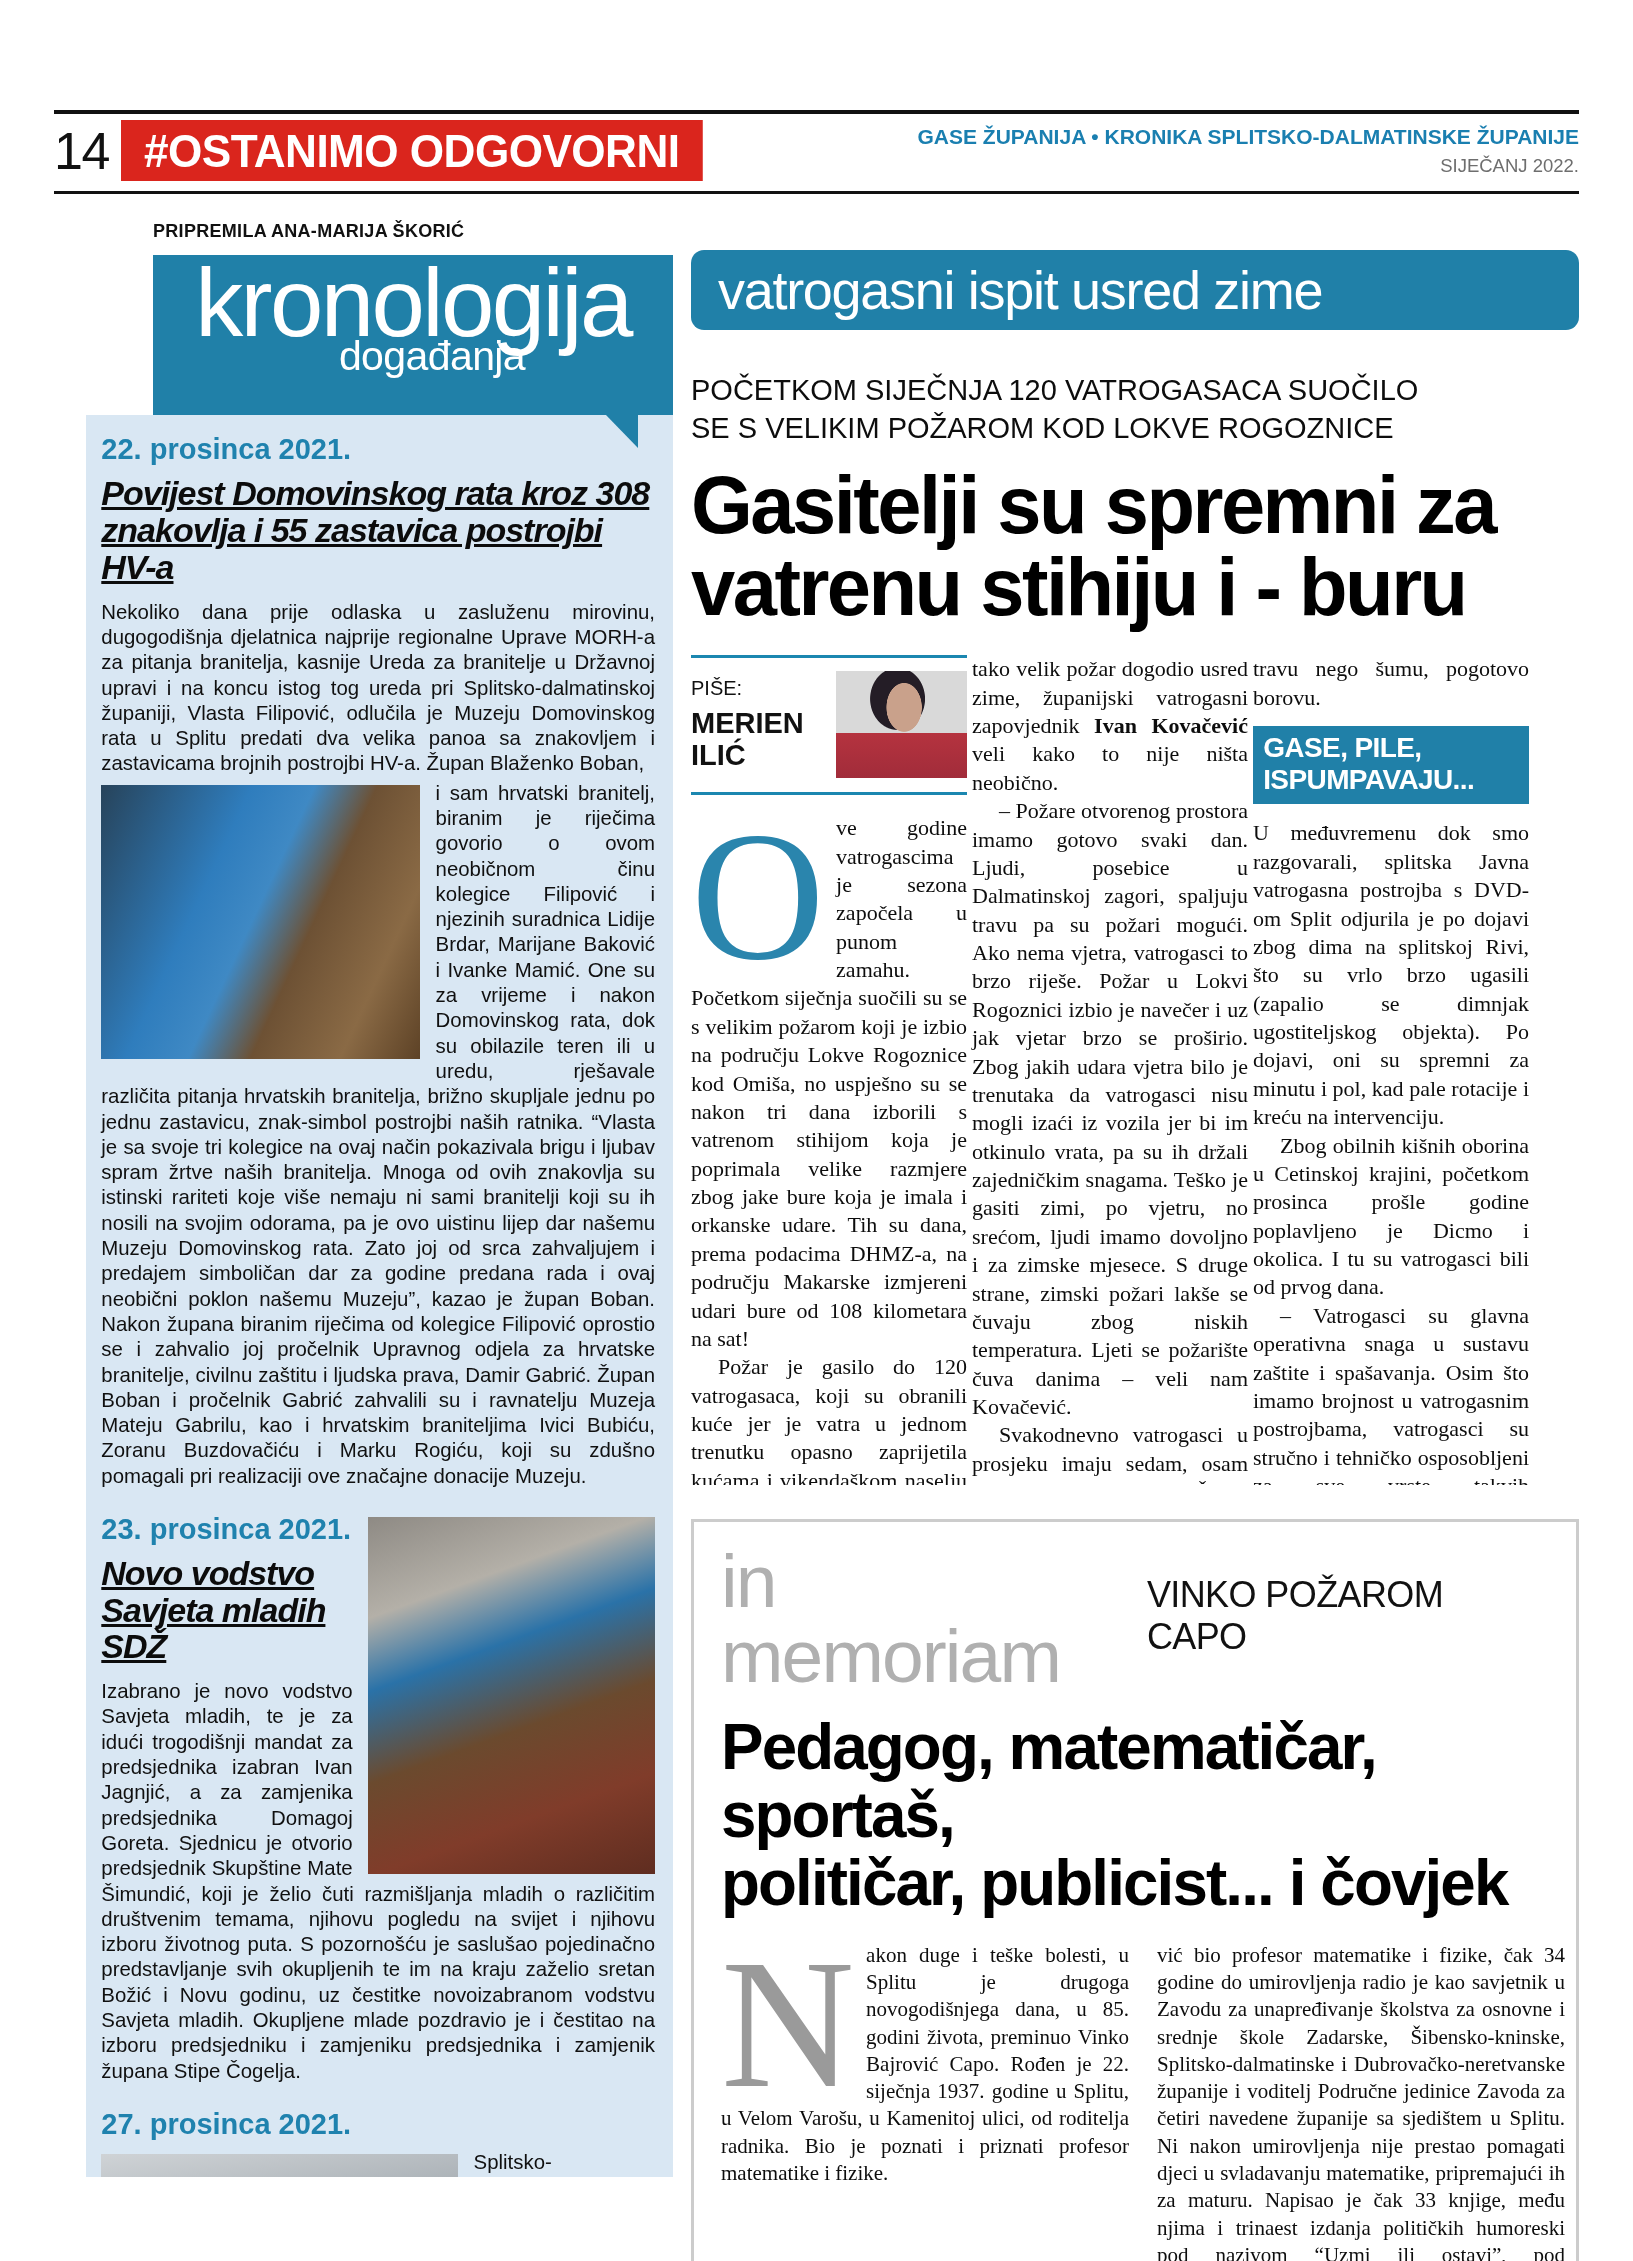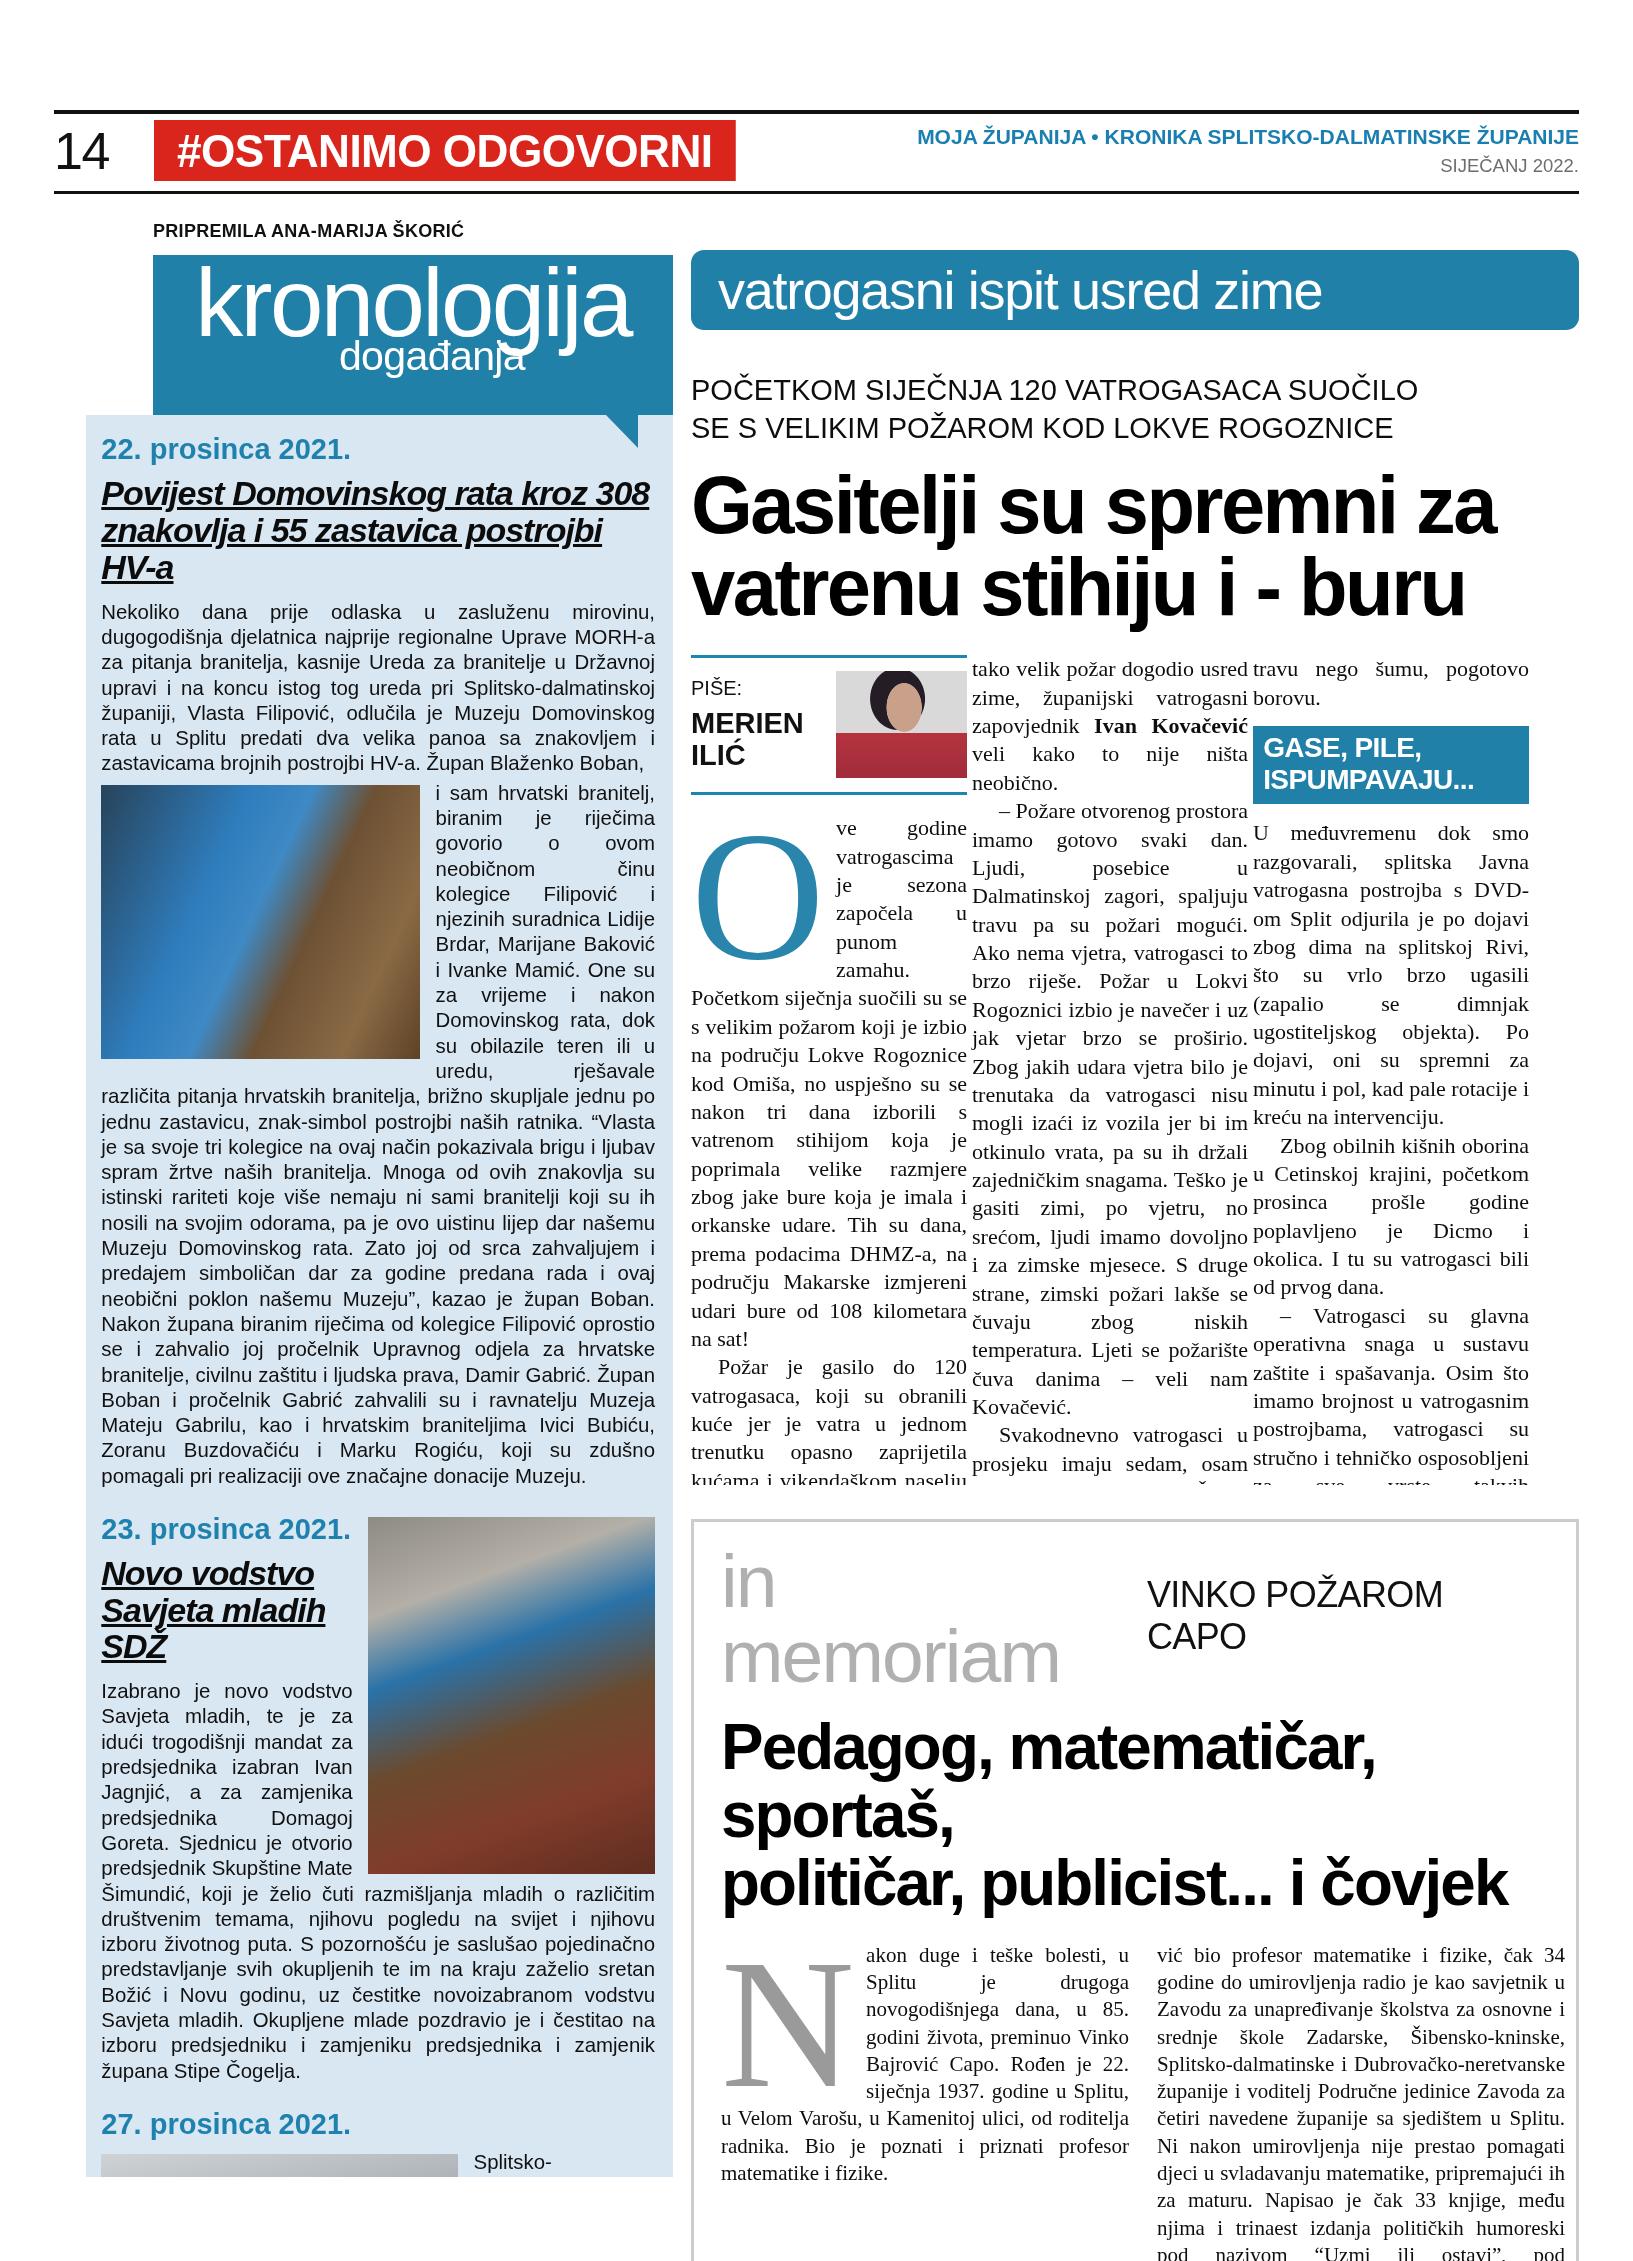--- a/index.html
+++ b/index.html
@@ -2,21 +2,21 @@
 <html style="font-size:10.2px"><head>
 <meta charset="utf-8">
 <style>
   * { margin:0; padding:0; box-sizing:border-box; }
   html,body { background:#ffffff; }
   body { width:1633px; font-family:"Liberation Sans", sans-serif; color:#111; }
   .page { position:relative; width:1633px; height:2261px; padding:0 54px; overflow:hidden; background:#fff; }
 
   
   .top-rule { height:3.8px; background:#111; margin-top:110px; }
-  .header-row { display:flex; align-items:center; margin-top:5.1px; height:64px;gap:33px; }
+  .header-row { display:flex; align-items:center; margin-top:5.1px; height:64px; }
   .page-num { font-size:52px; font-weight:400; letter-spacing:-1.3px; margin-right:11.5px; }
   .brand-box { background:#da251d; color:#fff; height:61px; display:flex; align-items:center;
                padding:0 24px; font-weight:700; font-size:46px; letter-spacing:-0.6px;
                transform:scaleX(0.96); transform-origin:left; white-space:nowrap; }
   .masthead { margin-left:auto; text-align:right; }
   .masthead-line { color:#1a7fb0; font-weight:700; font-size:21px; letter-spacing:0; }
   .masthead-date { color:#6e6e6e; font-size:18.5px; margin-top:6.4px; }
   .bottom-rule { height:3.8px; background:#111; margin-top:7.7px; }
 
   
@@ -96,21 +96,21 @@
 <body>
 
 <div class="page">
 
   <div class="top-rule"></div>
 
   <div class="header-row">
     <div class="page-num">14</div>
     <div class="brand-box">#OSTANIMO ODGOVORNI</div>
     <div class="masthead">
-      <div class="masthead-line">MOJA ŽUPANIJA • KRONIKA SPLITSKO-DALMATINSKE ŽUPANIJE</div>
+      <div class="masthead-line">GASE ŽUPANIJA • KRONIKA SPLITSKO-DALMATINSKE ŽUPANIJE</div>
       <div class="masthead-date">SIJEČANJ 2022.</div>
     </div>
   </div>
 
   <div class="bottom-rule"></div>
 
   <div class="main">
 
     <div class="left-col">
       <div class="prepared">PRIPREMILA ANA-MARIJA ŠKORIĆ</div>

